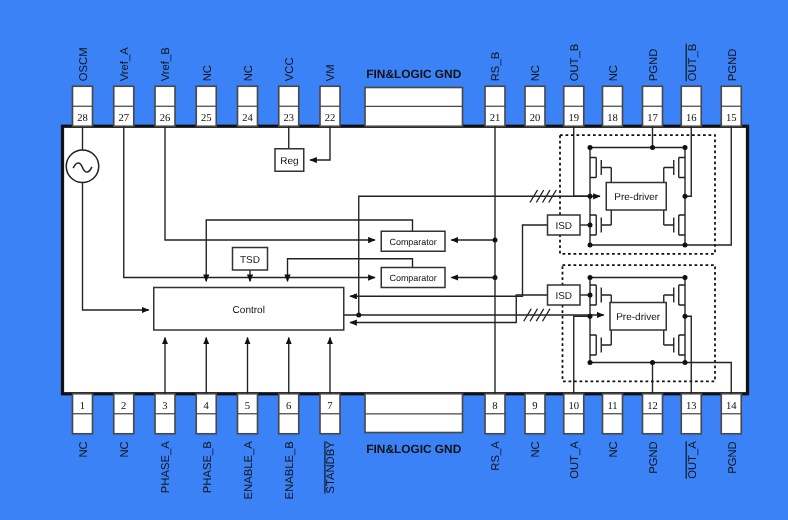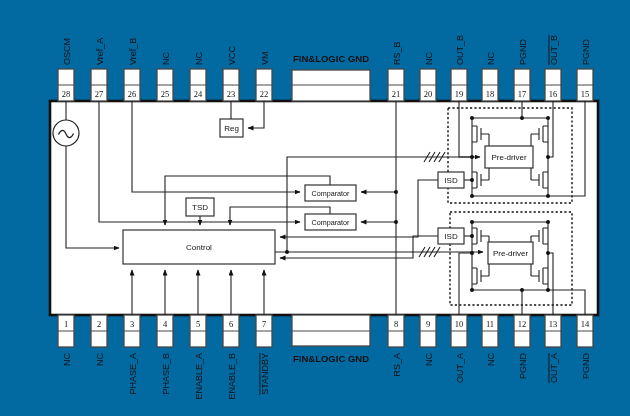--- a/index.html
+++ b/index.html
@@ -1,16 +1,16 @@
 <!DOCTYPE html>
 <html><head>
 <meta charset="utf-8">
 <style>
   html,body{margin:0;padding:0;background:#fff;}
-  .stage{width:630px;height:416px;position:relative;background:#0369a1;font-family:"Liberation Sans",sans-serif;}
+  .stage{width:630px;height:416px;position:relative;background:#3b82f6;font-family:"Liberation Sans",sans-serif;}
   svg{display:block;}
   text{fill:#111;stroke:none;}
   .pl{font:9px "Liberation Sans",sans-serif;}
   .pe{text-anchor:end;}
   .pn{font:8.5px "Liberation Serif",serif;text-anchor:middle;}
   .gl{font:600 9.5px "Liberation Sans",sans-serif;text-anchor:middle;}
   .bl{font:8px "Liberation Sans",sans-serif;text-anchor:middle;}
   .bls{font:7.2px "Liberation Sans",sans-serif;text-anchor:middle;}
   .w path{fill:none;stroke:#222;stroke-width:1.1;}
   .fet path{fill:none;stroke:#222;stroke-width:1.1;}

